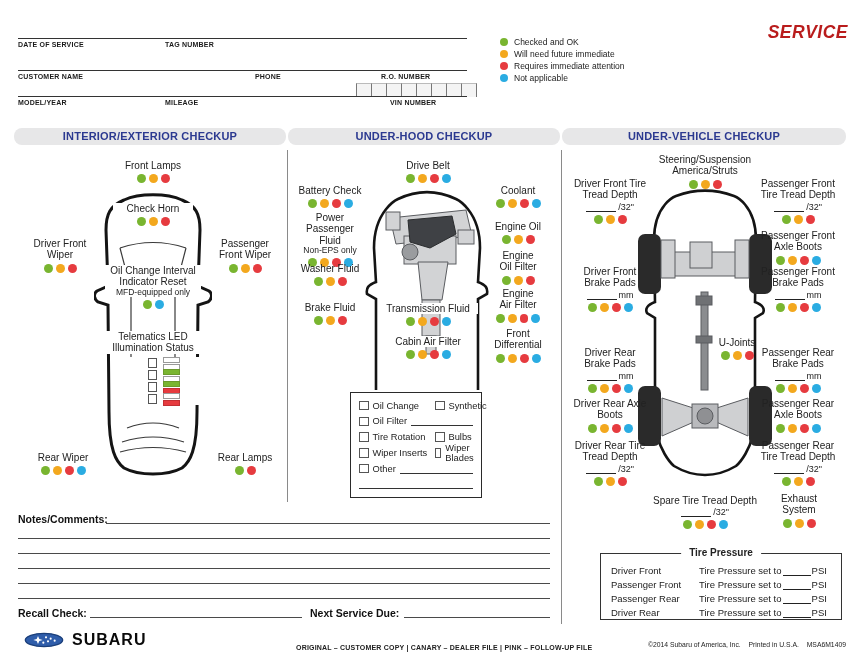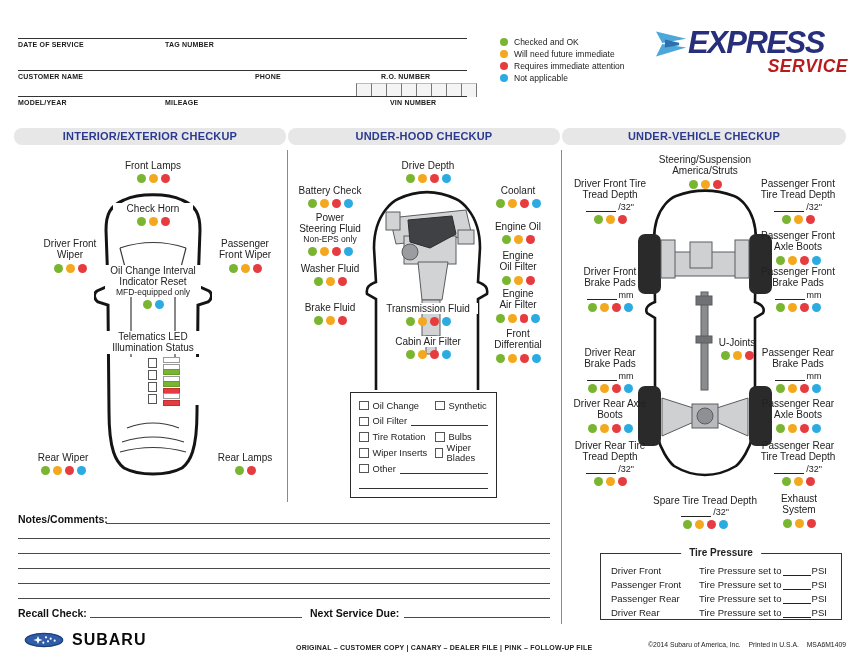--- a/index.html
+++ b/index.html
@@ -37,21 +37,21 @@
   .dot{width:9px;height:9px;border-radius:50%;display:inline-block;}
   
   .trows{position:absolute;left:118px;top:357px;width:92px;}
   .trow{display:flex;justify-content:center;align-items:center;gap:6px;height:12px;background:#fff;}
   .cbx{width:7.5px;height:7.5px;border:1px solid #555;background:#fff;display:inline-block;}
   .leds{display:flex;flex-direction:column;gap:1px;}
   .led{display:block;width:15px;height:4px;border:1px solid #999;background:#fff;}
   .led-green{background:#79b530;border-color:#6a9a2a;}
   .led-red{background:#e63b3f;border-color:#c22f33;}
   
-  .sbox{position:absolute;left:350px;top:392px;width:147px;height:106px;border:1.5px solid #2a2a2a;
+  .sbox{position:absolute;left:350px;top:392px;width:132px;height:106px;border:1.5px solid #2a2a2a;
         padding:6px 8px;box-sizing:border-box;background:#fff;display:flex;flex-direction:column;justify-content:space-between;}
   .srow{position:relative;display:flex;align-items:center;height:13px;}
   .sitem{display:flex;align-items:center;gap:4px;font-size:9.3px;}
   .sitem.b{position:absolute;left:76px;}
   .sline{flex:1;height:9px;border-bottom:1px solid #333;margin-left:4px;}
   
   .blabel{position:absolute;font-size:10.5px;font-weight:bold;color:#111;}
   .nline{position:absolute;height:0;border-top:1px solid #4a4a4a;}
   .tpbox{position:absolute;left:600px;top:553px;width:242px;height:67px;border:1.2px solid #333;background:#fff;
          padding-top:8px;box-sizing:border-box;}
@@ -115,28 +115,20 @@
     <span class="legend-label">Requires immediate attention</span>
   </div>
   <div class="legend-row" style="left:500px;top:73px;">
     <span class="dots" style="margin:0;">
         <span class="dot" style="background: rgb(42, 172, 226);"></span>
       </span>
     <span class="legend-label">Not applicable</span>
   </div>
 
   <div class="xlogo">
-    <div class="xrow">
-      <svg width="32" height="34" viewBox="0 0 36 38">
-        <polygon points="0,5 34,13 7,18" fill="#4da7d9"></polygon>
-        <polygon points="0,33 34,23 7,19" fill="#4da7d9"></polygon>
-        <polygon points="10,14 26,17.5 26,20.5 10,23" fill="#2f6fae"></polygon>
-      </svg>
-      <div class="xl1">EXPRESS</div>
-    </div>
     <div class="xl2">SERVICE</div>
   </div>
 
   <div class="colhdr" style="left:14px;width:272px;">INTERIOR/EXTERIOR CHECKUP</div>
   <div class="colhdr" style="left:288px;width:272px;">UNDER-HOOD CHECKUP</div>
   <div class="colhdr" style="left:562px;width:284px;">UNDER-VEHICLE CHECKUP</div>
   <div class="vsep" style="left:287px;top:150px;height:352px;"></div>
   <div class="vsep" style="left:561px;top:150px;height:474px;"></div>
 
   <svg class="abs" style="left:94px;top:190px;" width="118" height="300" viewBox="0 0 118 300">
@@ -201,21 +193,21 @@
       </div>
   </div>
   <div class="cp cpw" style="left:113px;top:203px;width:80px;">
     <div class="cpl">Check Horn</div>
     <div class="dots">
         <span class="dot" style="background: rgb(121, 181, 48);"></span>
         <span class="dot" style="background: rgb(243, 168, 30);"></span>
         <span class="dot" style="background: rgb(230, 59, 63);"></span>
       </div>
   </div>
-  <div class="cp" style="left:41px;top:238px;width:58px;">
+  <div class="cp" style="left:31px;top:238px;width:58px;">
     <div class="cpl">Driver Front Wiper</div>
     <div class="dots">
         <span class="dot" style="background: rgb(121, 181, 48);"></span>
         <span class="dot" style="background: rgb(243, 168, 30);"></span>
         <span class="dot" style="background: rgb(230, 59, 63);"></span>
       </div>
   </div>
   <div class="cp" style="left:216px;top:238px;width:58px;">
     <div class="cpl">Passenger Front Wiper</div>
     <div class="dots">
@@ -276,21 +268,21 @@
   </div>
   <div class="cp" style="left:210px;top:452px;width:70px;">
     <div class="cpl">Rear Lamps</div>
     <div class="dots">
         <span class="dot" style="background: rgb(121, 181, 48);"></span>
         <span class="dot" style="background: rgb(230, 59, 63);"></span>
       </div>
   </div>
 
   <div class="cp" style="left:385px;top:160px;width:86px;">
-    <div class="cpl">Drive Depth</div>
+    <div class="cpl">Drive Belt</div>
     <div class="dots">
         <span class="dot" style="background: rgb(121, 181, 48);"></span>
         <span class="dot" style="background: rgb(243, 168, 30);"></span>
         <span class="dot" style="background: rgb(230, 59, 63);"></span>
         <span class="dot" style="background: rgb(42, 172, 226);"></span>
       </div>
   </div>
   <div class="cp" style="left:290px;top:185px;width:80px;">
     <div class="cpl">Battery Check</div>
     <div class="dots">
@@ -303,21 +295,21 @@
   <div class="cp" style="left:480px;top:185px;width:76px;">
     <div class="cpl">Coolant</div>
     <div class="dots">
         <span class="dot" style="background: rgb(121, 181, 48);"></span>
         <span class="dot" style="background: rgb(243, 168, 30);"></span>
         <span class="dot" style="background: rgb(230, 59, 63);"></span>
         <span class="dot" style="background: rgb(42, 172, 226);"></span>
       </div>
   </div>
   <div class="cp" style="left:298px;top:212px;width:64px;">
-    <div class="cpl">Power Steering Fluid</div>
+    <div class="cpl">Power Passenger Fluid</div>
     <div class="cps">Non-EPS only</div>
     <div class="dots">
         <span class="dot" style="background: rgb(121, 181, 48);"></span>
         <span class="dot" style="background: rgb(243, 168, 30);"></span>
         <span class="dot" style="background: rgb(230, 59, 63);"></span>
         <span class="dot" style="background: rgb(42, 172, 226);"></span>
       </div>
   </div>
   <div class="cp" style="left:480px;top:221px;width:76px;">
     <div class="cpl">Engine Oil</div>

